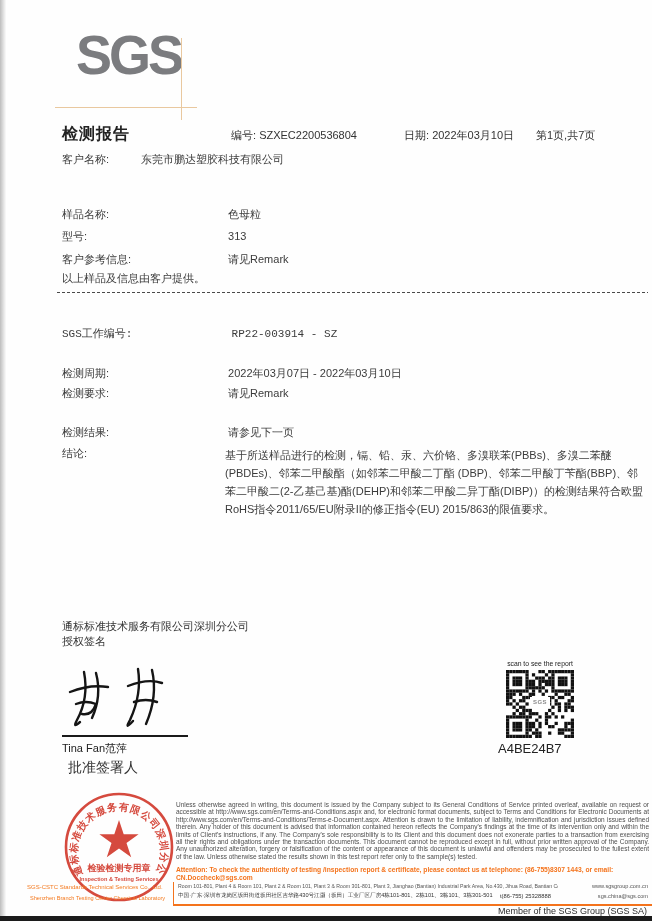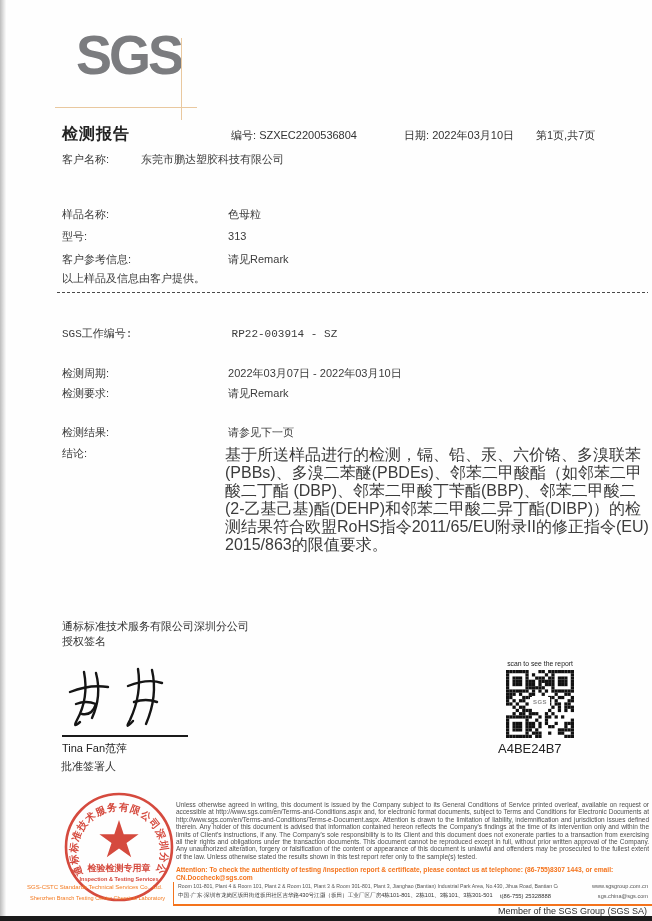--- a/index.html
+++ b/index.html
@@ -17,27 +17,27 @@
   .vline{left:181px;top:38px;width:1px;height:82px;background:#e9c89f;}
   .title{left:62px;top:124px;font-size:16px;font-weight:bold;color:#222;letter-spacing:1px;}
   .meta{top:128px;font-size:11px;color:#333;}
   
   .row{font-size:11px;color:#3b3b3b;white-space:nowrap;}
   .lab{display:inline-block;}
   .lab.w1{width:76px;}
   .lab.w2{width:163px;}
   .dashes{left:57px;top:292px;width:591px;height:1px;
           background:repeating-linear-gradient(90deg,#4a4a4a 0 3px,transparent 3px 5px);}
-  .conclusion{left:225px;top:446px;width:424px;font-size:16px;line-height:18px;color:#3b3b3b;}
+  .conclusion{left:225px;top:446px;width:424px;font-size:11px;line-height:18px;color:#3b3b3b;}
   
   .sig-company{left:62px;top:619px;font-size:11px;color:#333;}
   .sig-auth{left:62px;top:634px;font-size:11px;color:#333;}
   .sig-line{left:62px;top:735px;width:126px;height:2px;background:#1a1a1a;}
   .sig-name{left:62px;top:741px;font-size:11px;color:#222;}
-  .sig-title{left:61px;top:759px;font-size:11px;color:#333;}
+  .sig-title{left:68px;top:759px;font-size:14px;color:#333;}
   
   .qr-caption{left:498px;top:660px;width:84px;text-align:center;font-size:6.8px;color:#222;}
   .qr-box{left:506px;top:670px;width:68px;height:68px;}
   .qr-center{left:530px;top:697px;width:20px;height:11px;background:#fff;color:#8a8a8a;
              font-size:6px;font-weight:bold;text-align:center;line-height:11px;letter-spacing:.5px;}
   .qr-code-text{left:498px;top:741px;width:84px;font-size:13px;color:#222;}
   
   .stamp{left:62px;top:790px;width:114px;height:114px;opacity:.92;}
   .f-company1{left:27px;top:884px;font-size:6px;color:#f47a20;white-space:nowrap;}
   .f-company2{left:30px;top:895px;font-size:5.6px;color:#f47a20;white-space:nowrap;}

